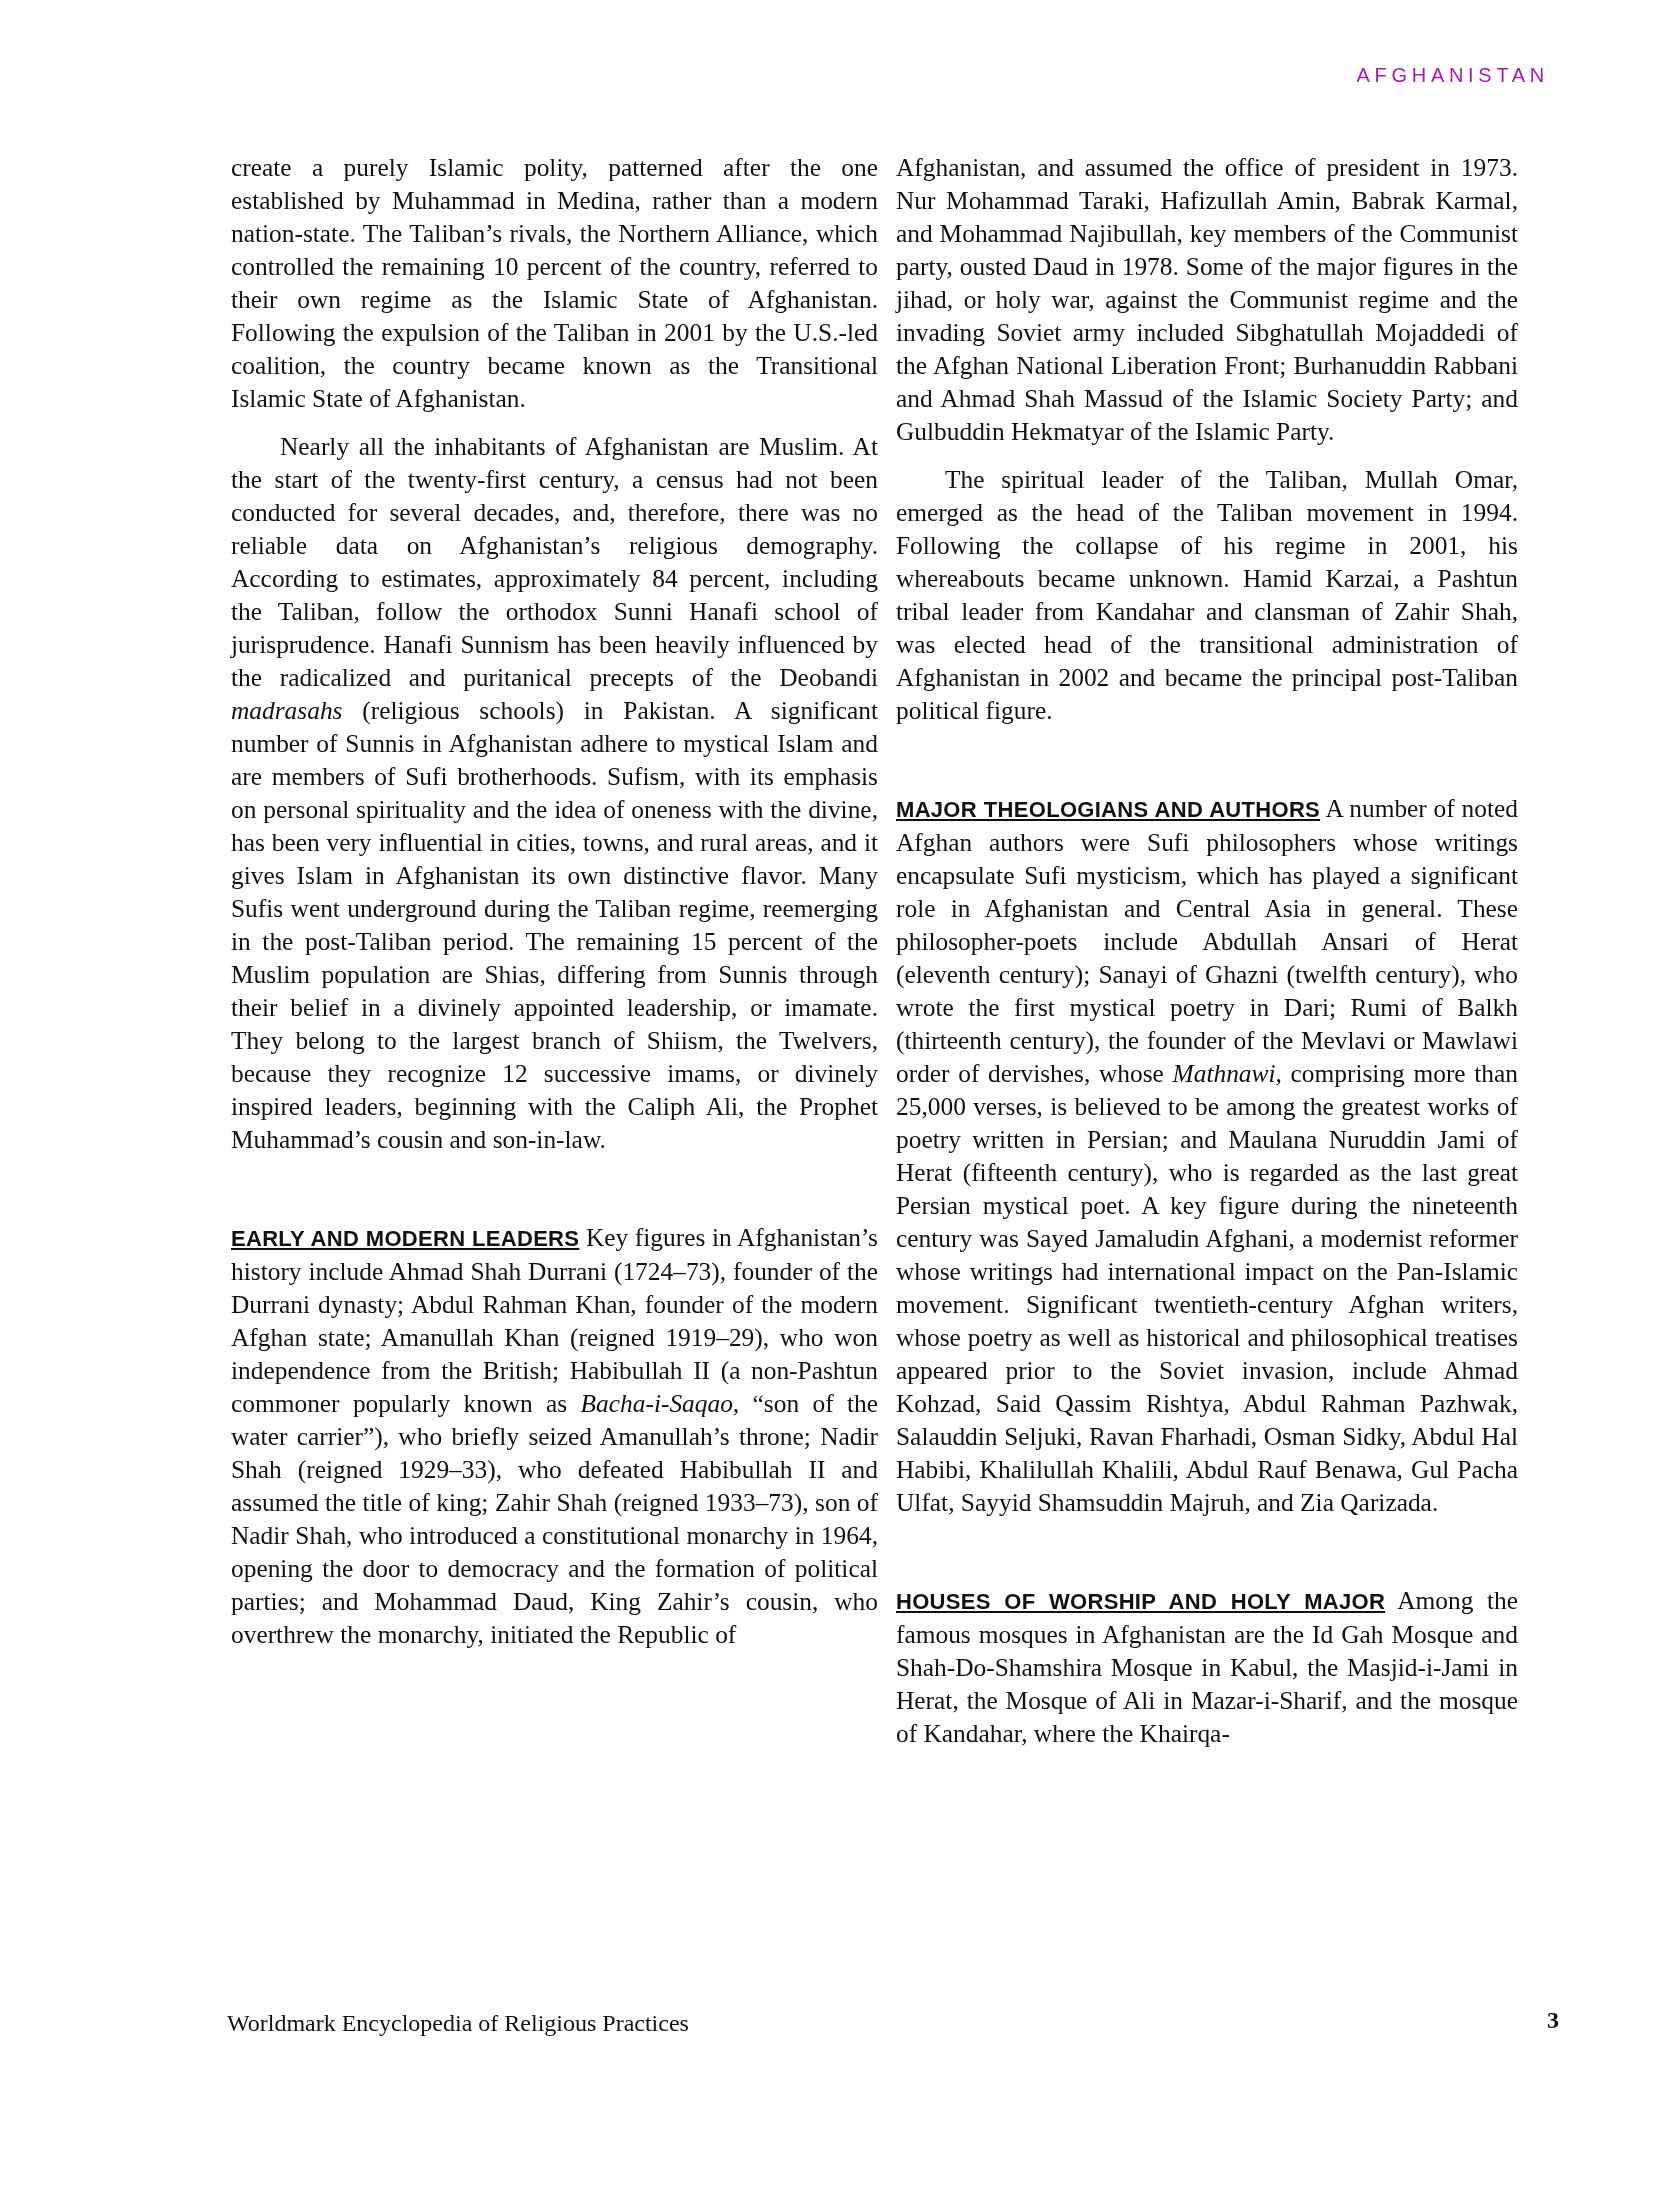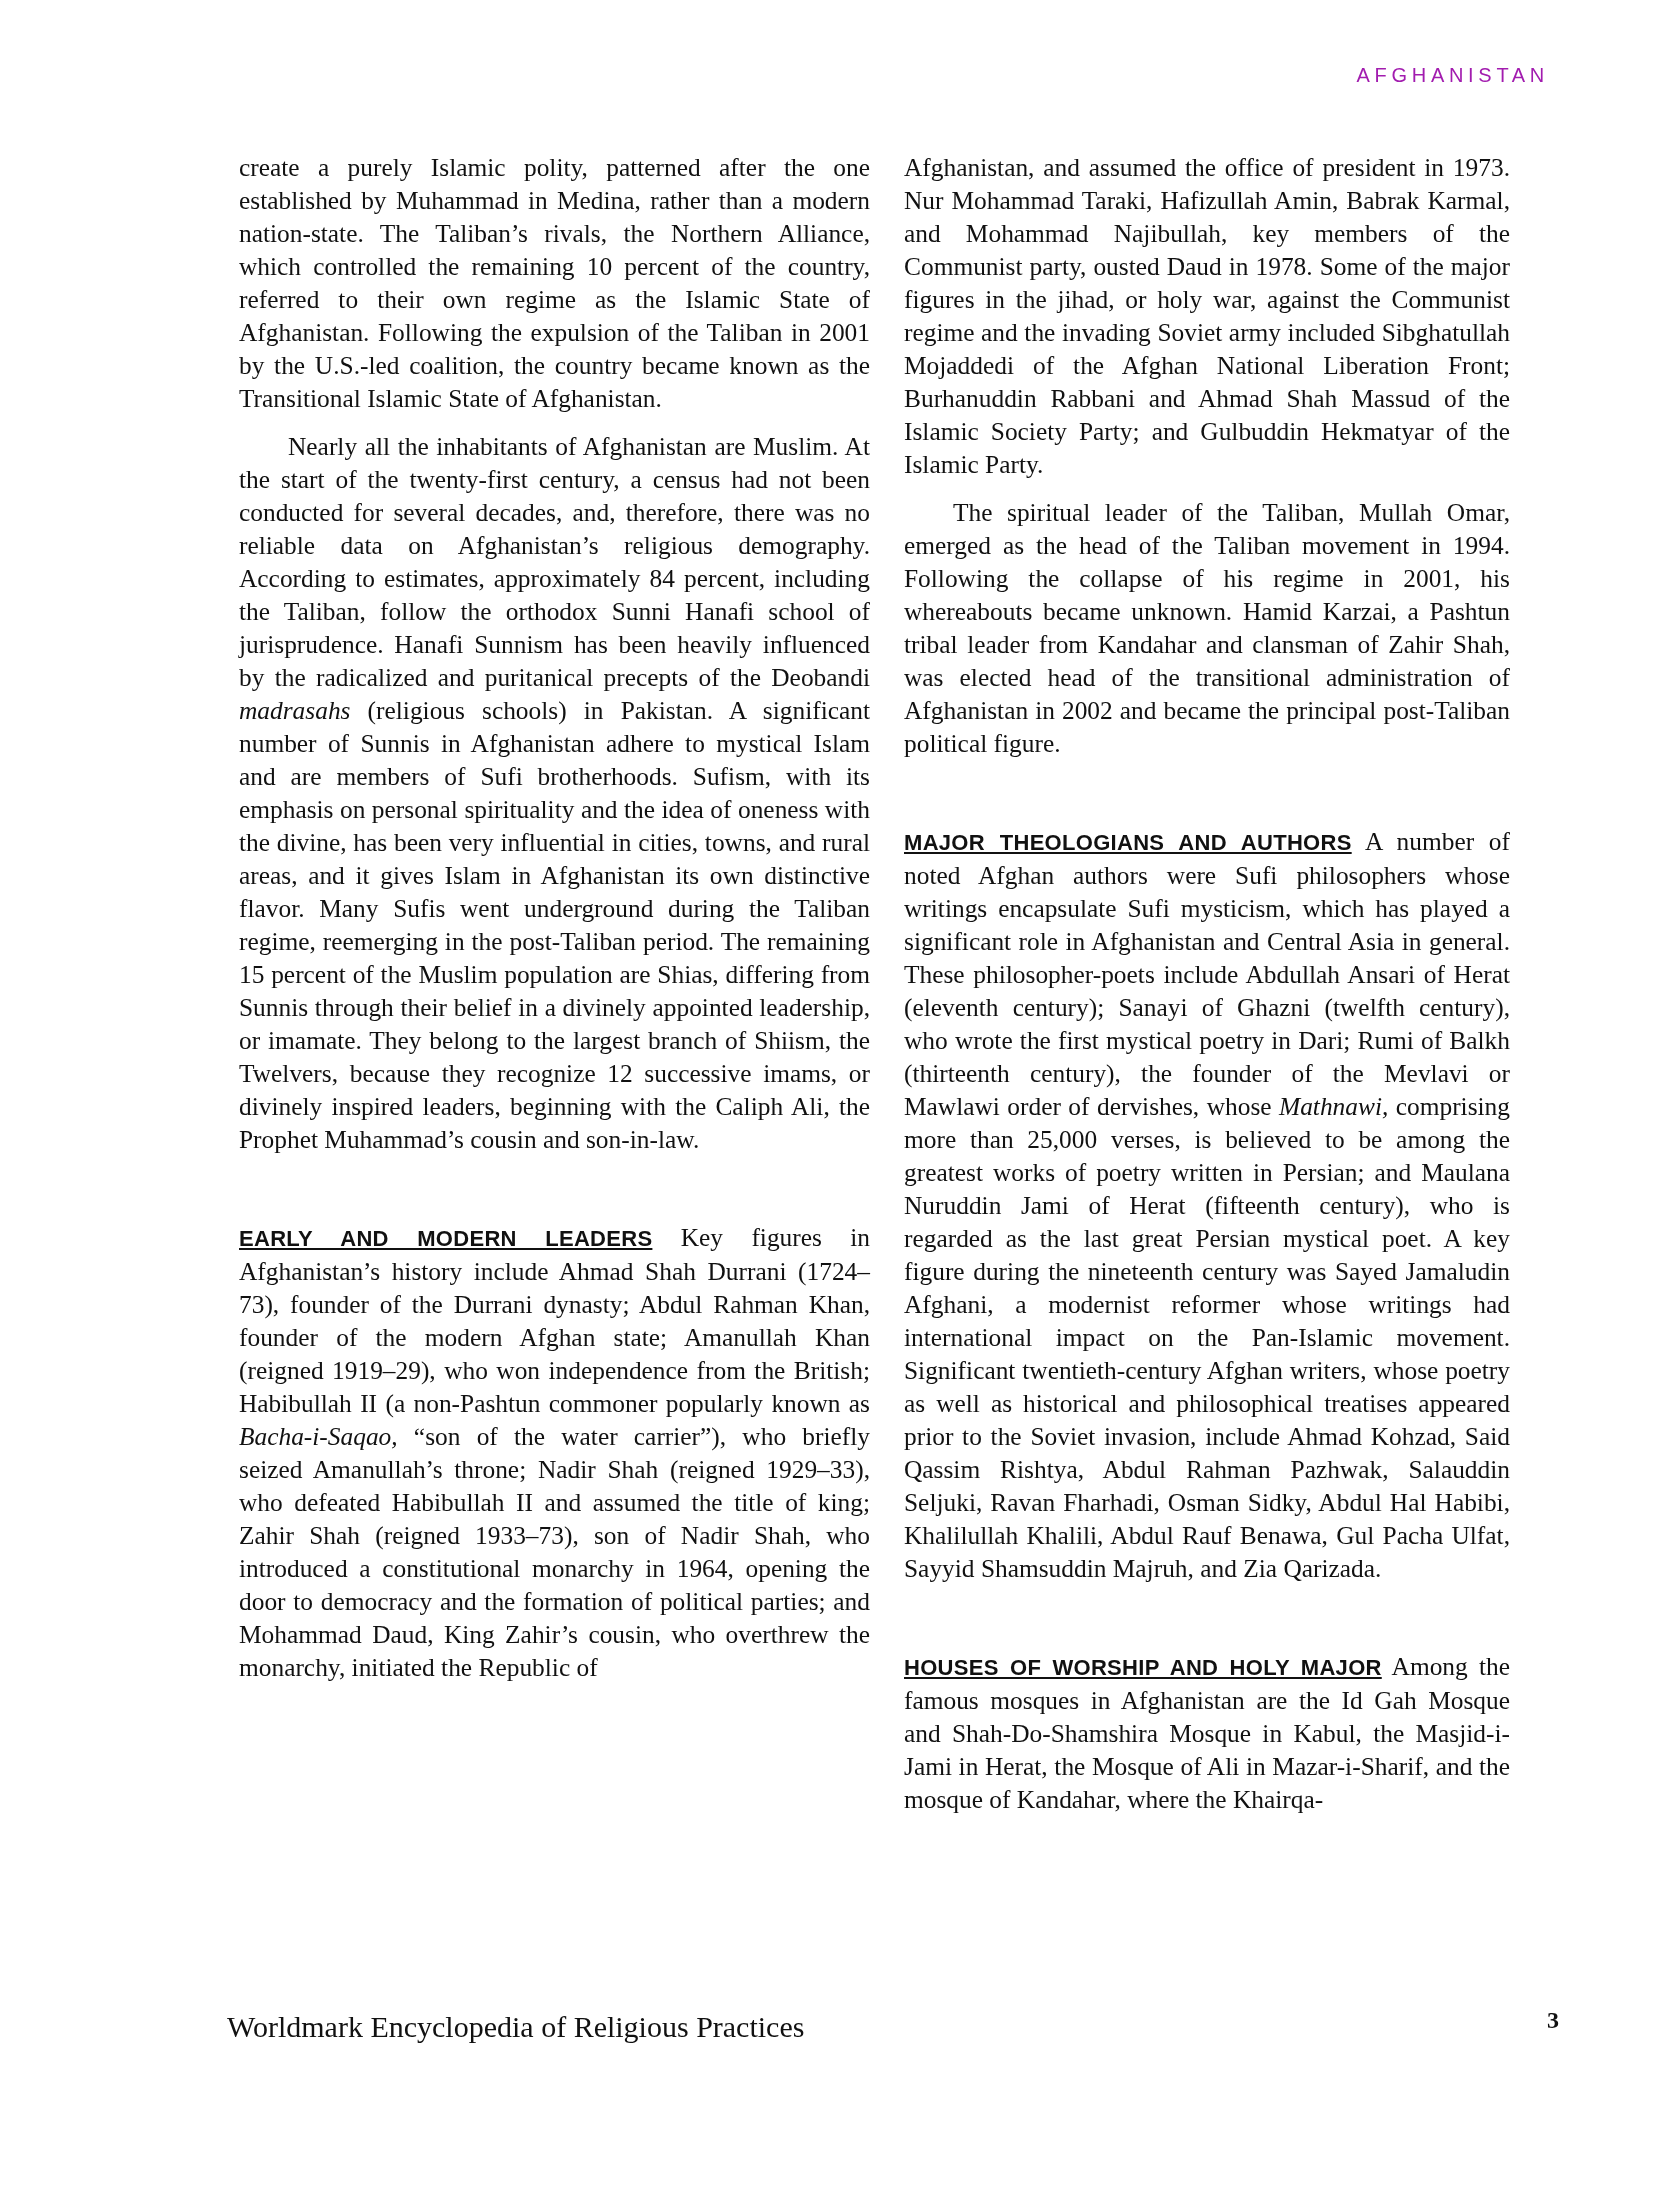--- a/index.html
+++ b/index.html
@@ -29,21 +29,21 @@
       top: 151px;
       width: 655px;
       font-size: 25.4px;
       line-height: 33px;
       text-align: justify;
       hyphens: manual;
     }
     .col-left { left: 227px; }
     .col-right { left: 892px; width: 630px; }
     .column p {
-      margin: 12px;
+      margin: 4px;
     }
     .column p.indent {
       text-indent: 49px;
       margin-top: 14.7px;
     }
     .column p.section {
       margin-top: 65px;
     }
     .column p.first {
       margin-top: 0;
@@ -52,21 +52,21 @@
       font-family: "Liberation Sans", "DejaVu Sans", sans-serif;
       font-weight: bold;
       font-size: 22px;
       letter-spacing: 0.3px;
       text-decoration: underline;
     }
     .footer-title {
       position: absolute;
       left: 227px;
       top: 2010px;
-      font-size: 30px;
+      font-size: 24px;
     }
     .page-number {
       position: absolute;
       right: 120px;
       top: 2007px;
       font-size: 24px;
       font-weight: bold;
     }
     em { }
   </style>

